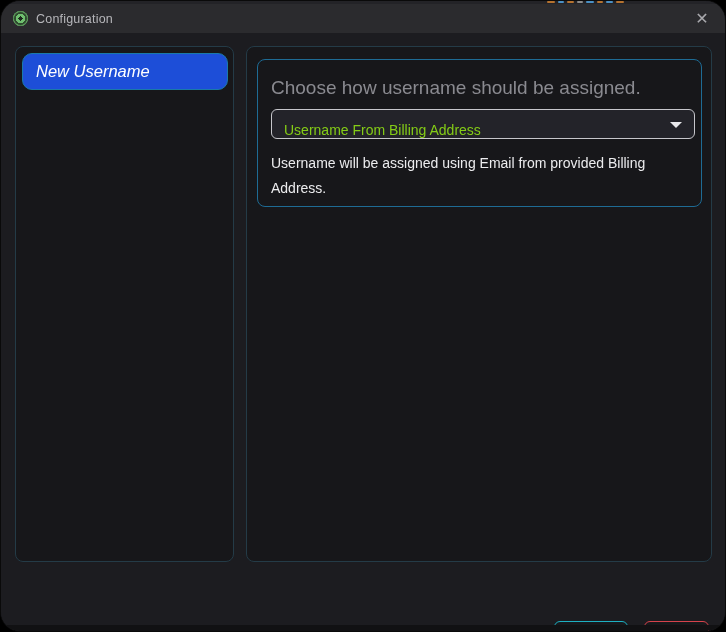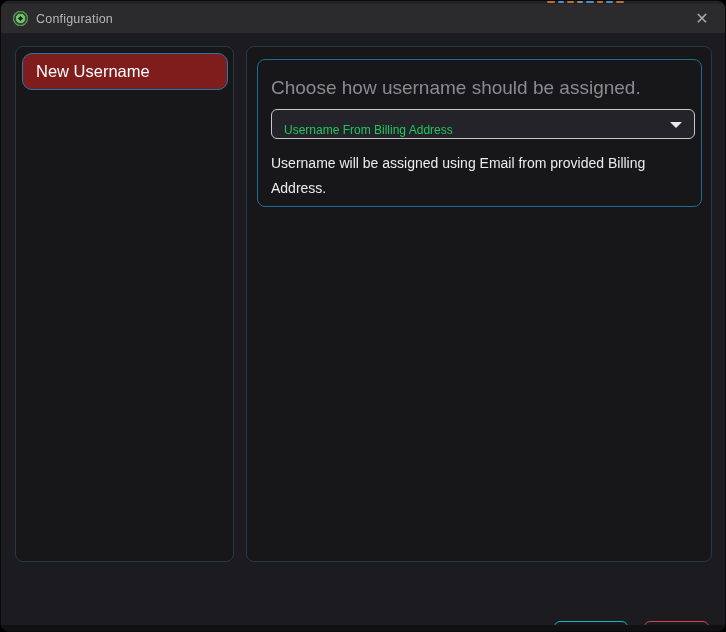--- a/index.html
+++ b/index.html
@@ -9,21 +9,21 @@
   .canvas {
     position: relative;
     width: 726px; height: 632px;
     background: #000;
     overflow: hidden;
   }
 
   .window {
     position: absolute; inset: 0;
     background: #1c1c20;
-    border-radius: 9px;
+    border-radius: 20px;
     overflow: hidden;
     border: 1px solid #0a0a0a;
   }
 
   
   .top-sliver {
     position: absolute; top: 0; left: 0; right: 0; height: 3px;
     background: #232327;
   }
   .top-sliver .dash {
@@ -64,27 +64,28 @@
     background: #17171a;
     border: 1px solid #243b47;
     border-radius: 8px;
   }
   .sidebar-panel { left: 14px; top: 13px; width: 219px; height: 516px; }
   .main-panel    { left: 245px; top: 13px; width: 466px; height: 516px; }
 
   .nav-item {
     position: absolute; left: 6px; top: 6px;
     width: 206px; height: 37px;
-    background: #7f1d1d;
+    background: #1d4ed8;
     border: 1px solid #1a7aa9;
     border-radius: 10px;
     display: flex; align-items: center;
     padding-left: 13px;
     color: #ffffff; font-size: 16.5px;
     cursor: default;
+    font-style: italic;
   }
 
   .card {
     position: absolute; left: 10px; top: 12px;
     width: 445px; height: 148px;
     border: 1px solid #1e6b94;
     border-radius: 8px;
     padding: 10px 13px;
   }
   .card-heading {
@@ -97,21 +98,21 @@
   }
   .select {
     position: relative;
     margin-top: 10px;
     width: 424px; height: 30px;
     background: #232329;
     border: 1px solid #c6c6cb;
     border-radius: 6px;
     display: flex; align-items: center;
     padding: 12px 30px 0 12px;
-    color: #22c55e; font-size: 12px;
+    color: #84cc16; font-size: 14px;
     cursor: default;
   }
   .caret {
     position: absolute; right: 12px; top: 12px;
     width: 0; height: 0;
     border-left: 6px solid transparent;
     border-right: 6px solid transparent;
     border-top: 6px solid #e9e9ec;
   }
   .help-text {

